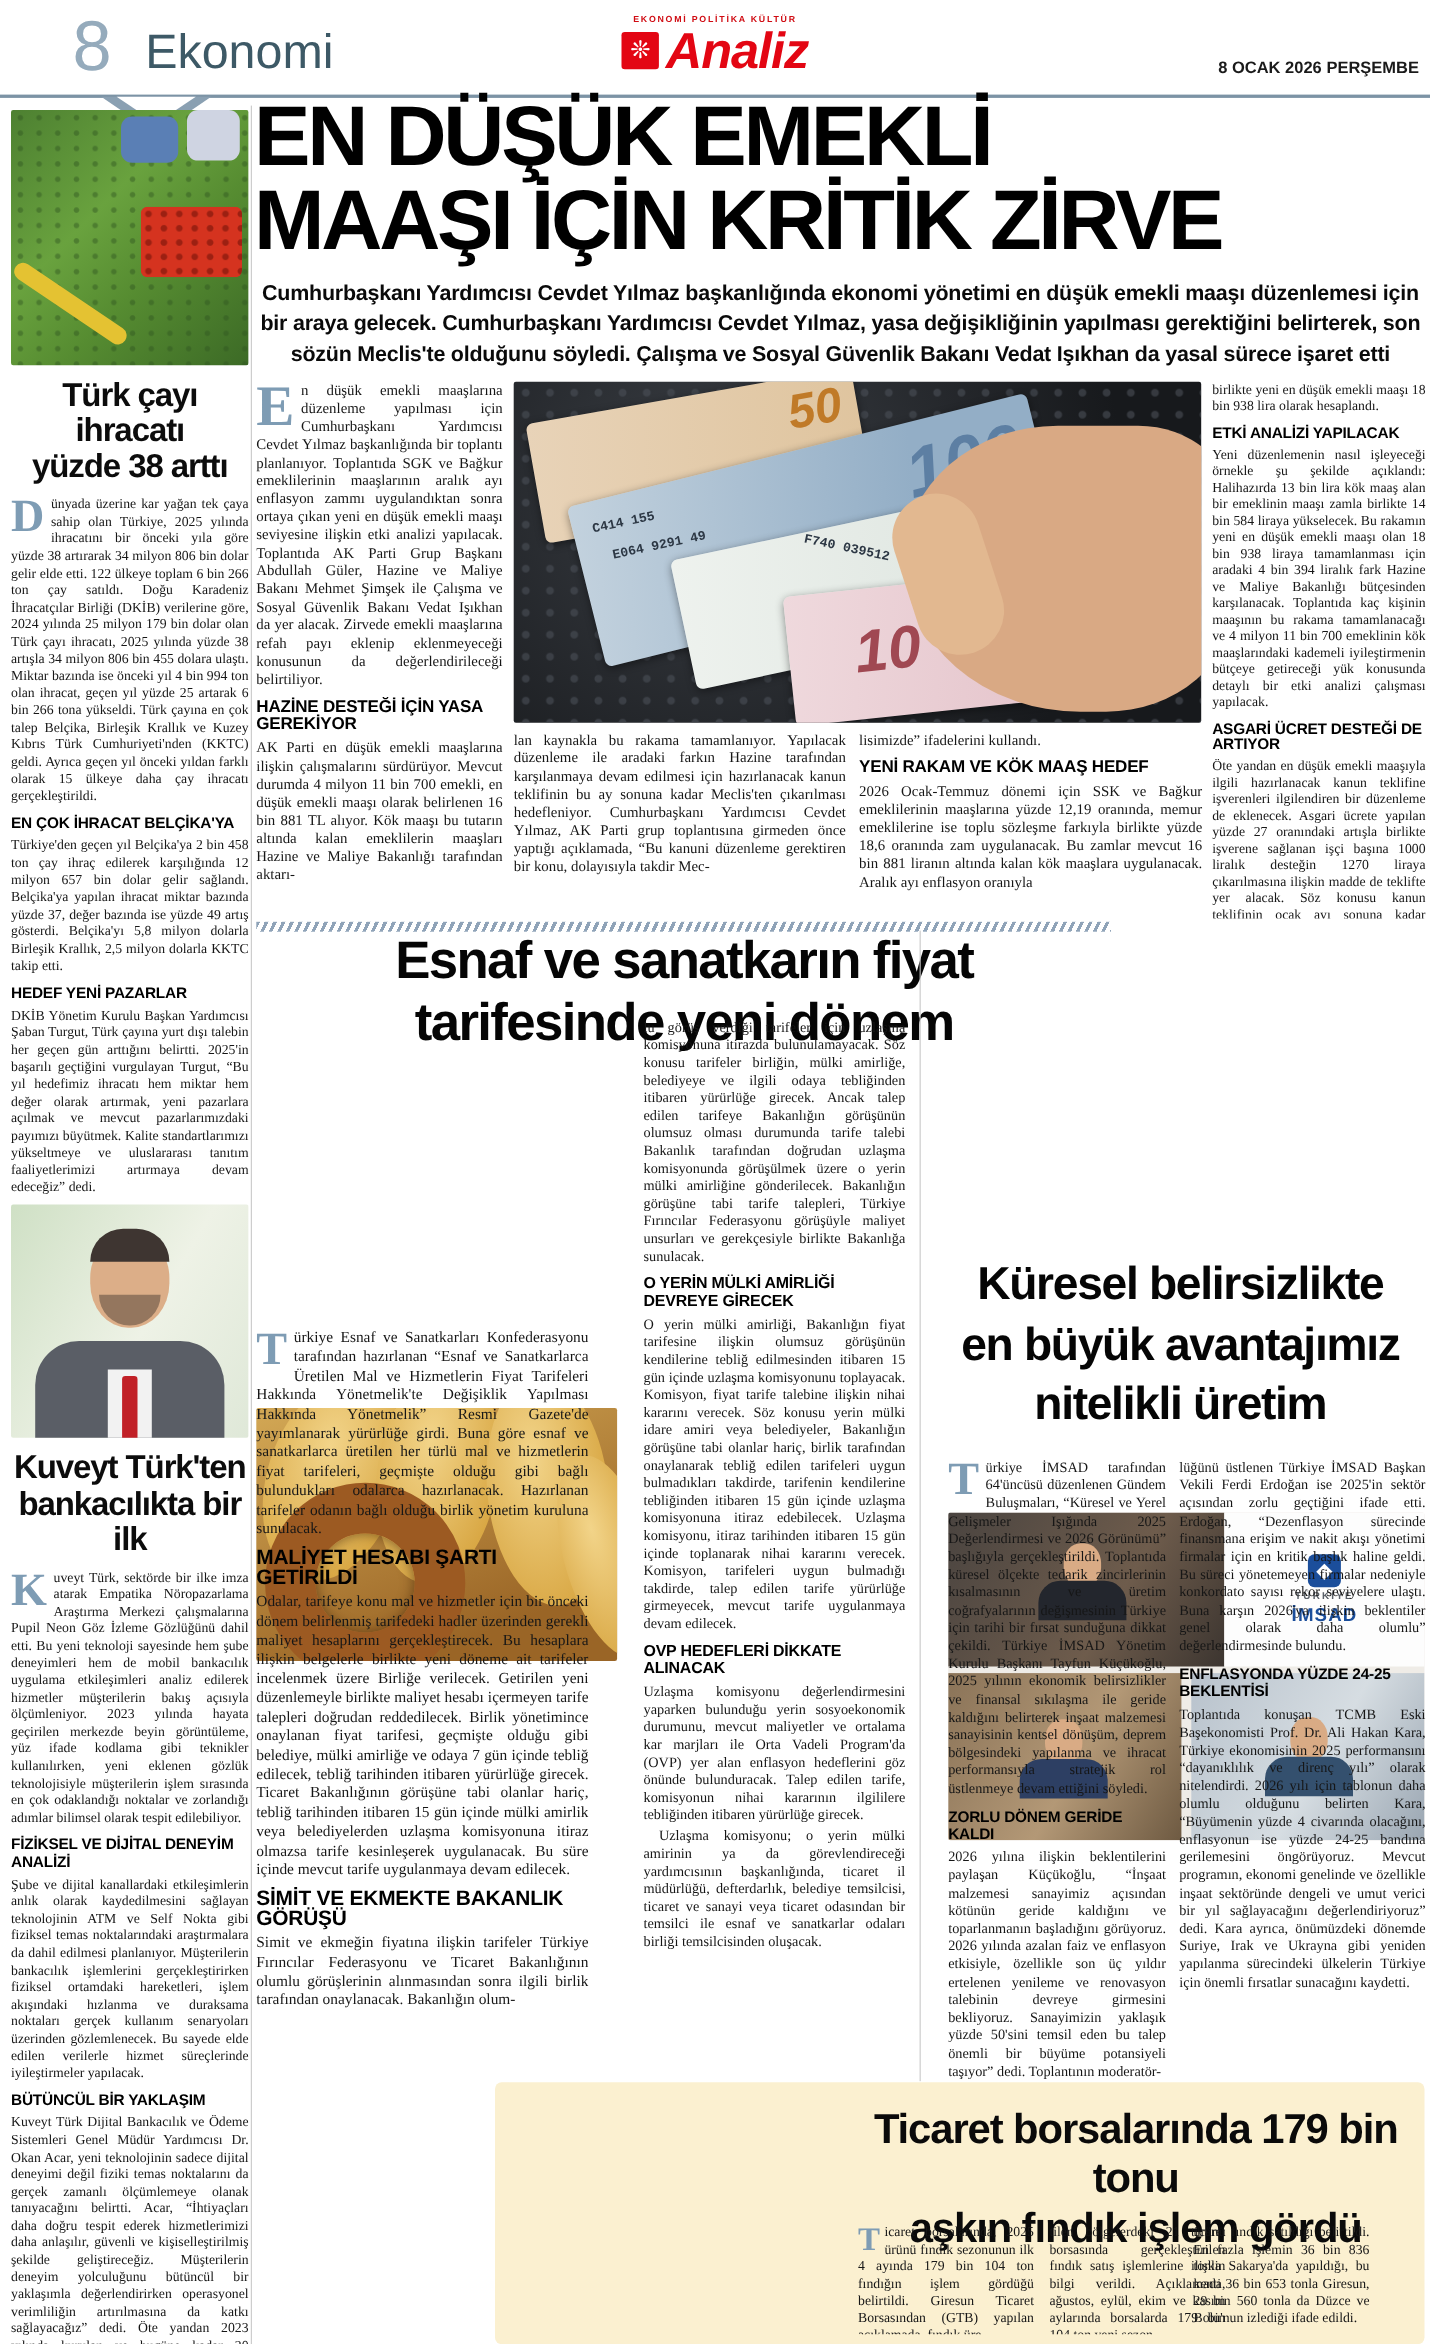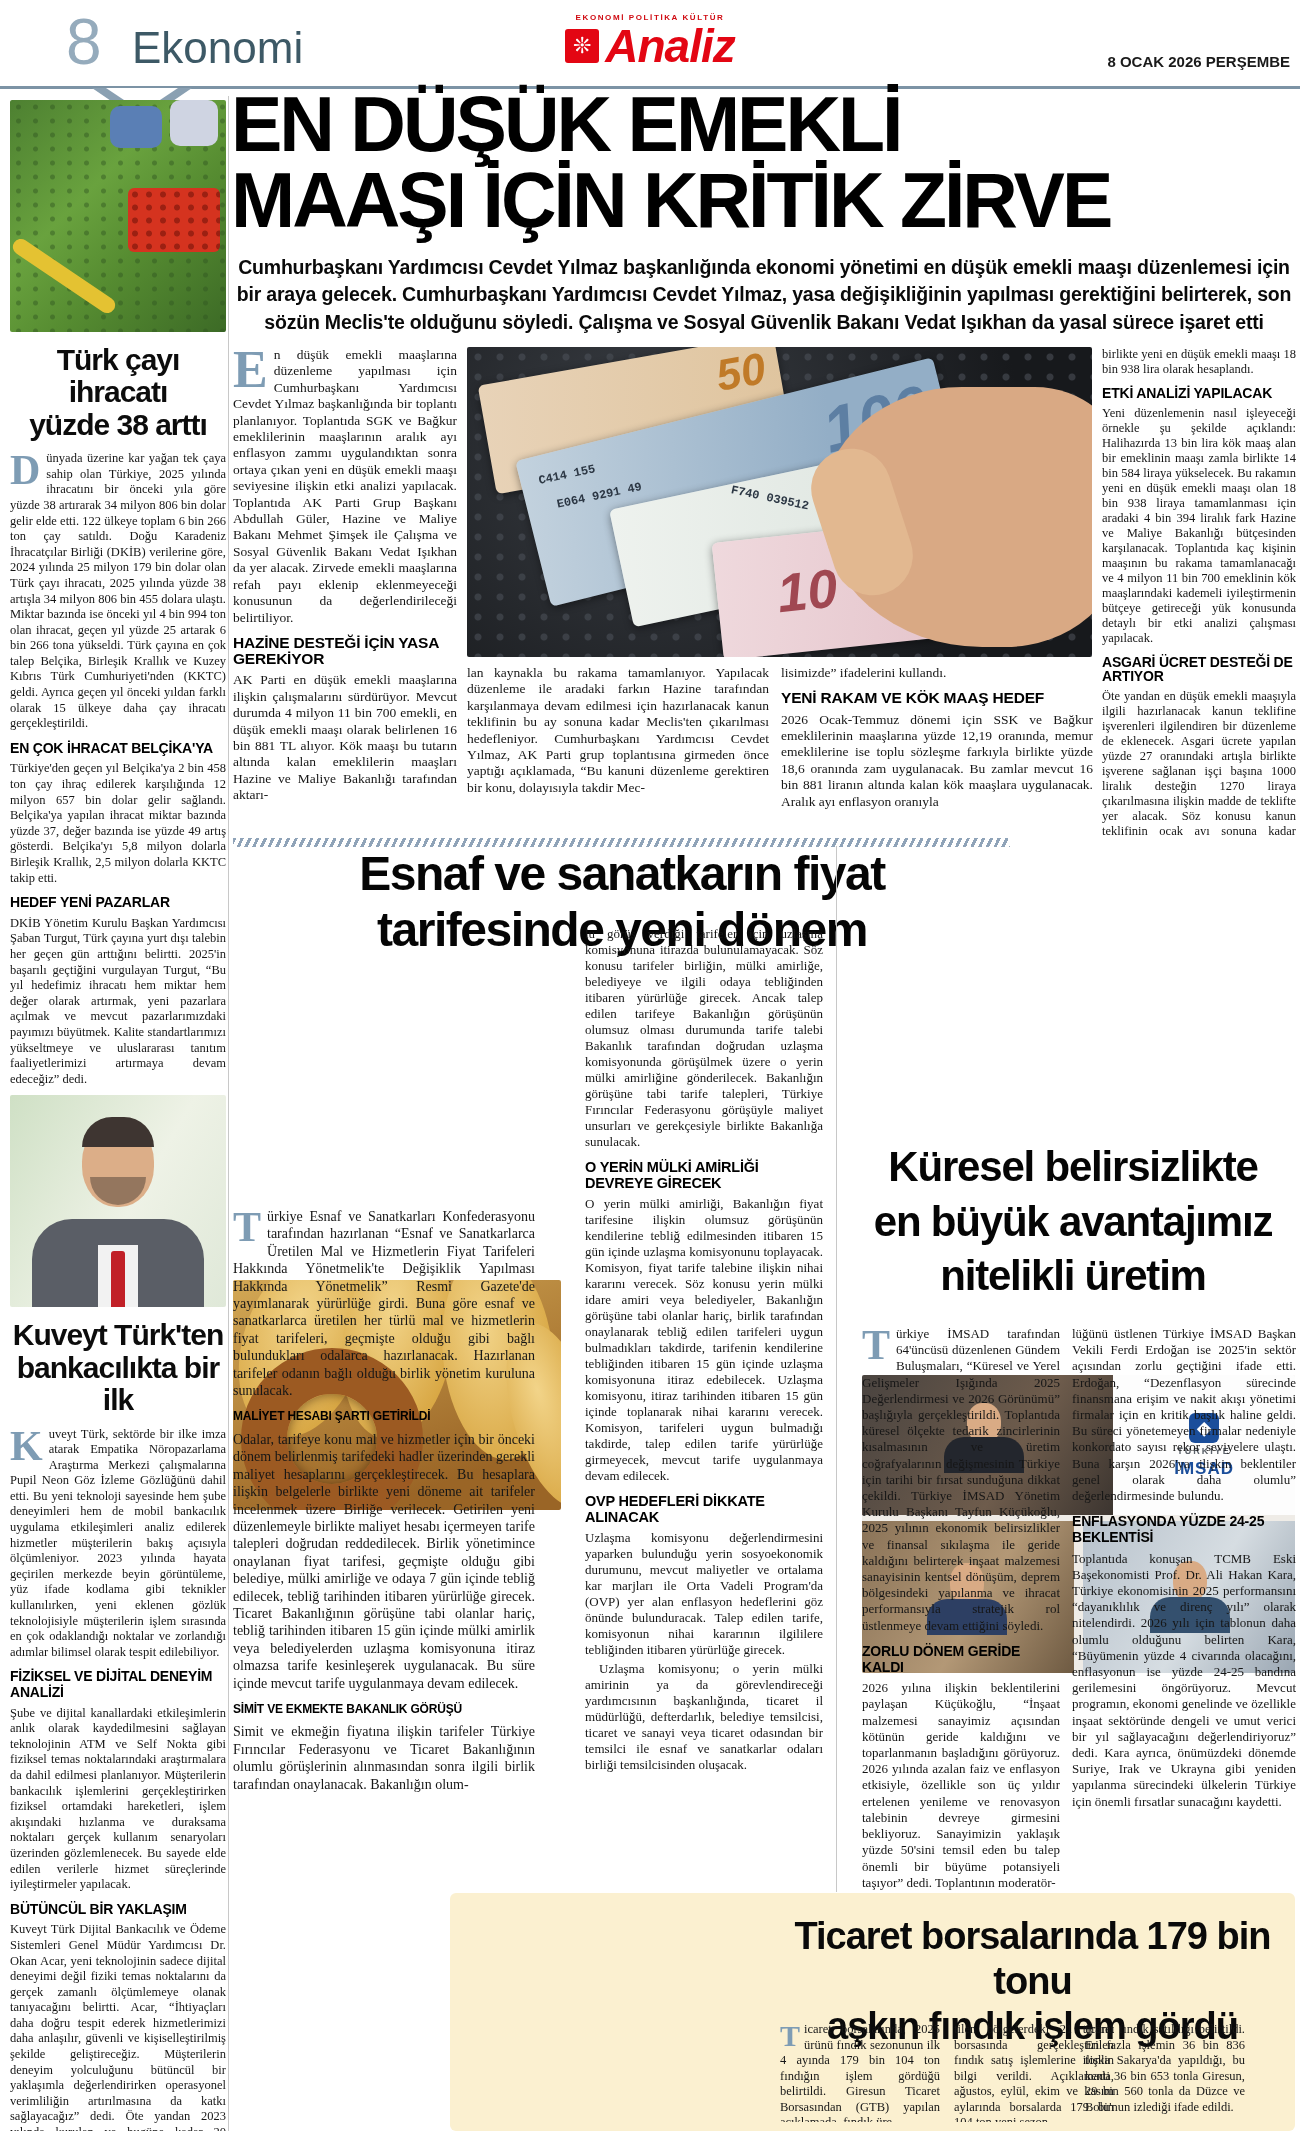--- a/index.html
+++ b/index.html
@@ -81,21 +81,21 @@
   .hatch{left:233px;top:838px;width:777px;height:9px;
          background:repeating-linear-gradient(115deg,#8fa3b8 0 3px,#ffffff 3px 7px);}
   
   .esnaf-title{left:233px;top:846px;width:778px;text-align:center;
                font:700 48px/1.16 "Liberation Sans",sans-serif;letter-spacing:-1.5px;color:#050505;}
   .bread-photo{left:233px;top:970px;width:328px;height:230px;background:linear-gradient(160deg,#d3a855,#9a6526 80%);}
   .loaf{position:absolute;background:radial-gradient(ellipse at 40% 35%,#f2d489,#d9a845 75%);border-radius:50%;}
   .simit{position:absolute;left:8px;bottom:-20px;width:90px;height:90px;border:46px solid #9c5a22;border-radius:50%;
          box-shadow:inset 0 0 12px rgba(60,30,5,.6);}
   .esnaf-colA{left:233px;top:1208px;width:302px;height:923px;overflow:hidden;font-size:14px;line-height:17.4px;}
-  .esnaf-colA .subhead{font-size:12px;}
+  .esnaf-colA .subhead{font-size:19px;}
   .esnaf-colB{left:575px;top:926px;width:238px;height:930px;overflow:hidden;font-size:13px;line-height:16px;margin-left:10px;}
   .esnaf-colB .subhead{font-size:14.5px;}
   
   .imsad-photo{left:862px;top:835px;width:433px;height:298px;background:#efece7;}
   .ip-top{position:absolute;left:0;top:0;width:58%;height:47%;background:linear-gradient(120deg,#4a4440,#6e5c4c 60%,#3c3530);}
   .ip-logo{position:absolute;right:0;top:0;width:42%;height:47%;background:#fdfdfd;display:flex;flex-direction:column;
            align-items:center;justify-content:center;gap:4px;}
   .ip-logo .mark{width:30px;height:30px;background:#1b4e9b;border-radius:6px;color:#fff;font:700 18px/30px "Liberation Sans",sans-serif;text-align:center;}
   .ip-logo .t1{font:700 9px/1 "Liberation Sans",sans-serif;letter-spacing:2px;color:#5a6068;}
   .ip-logo .t2{font:700 17px/1 "Liberation Sans",sans-serif;color:#1b4e9b;letter-spacing:1px;}

